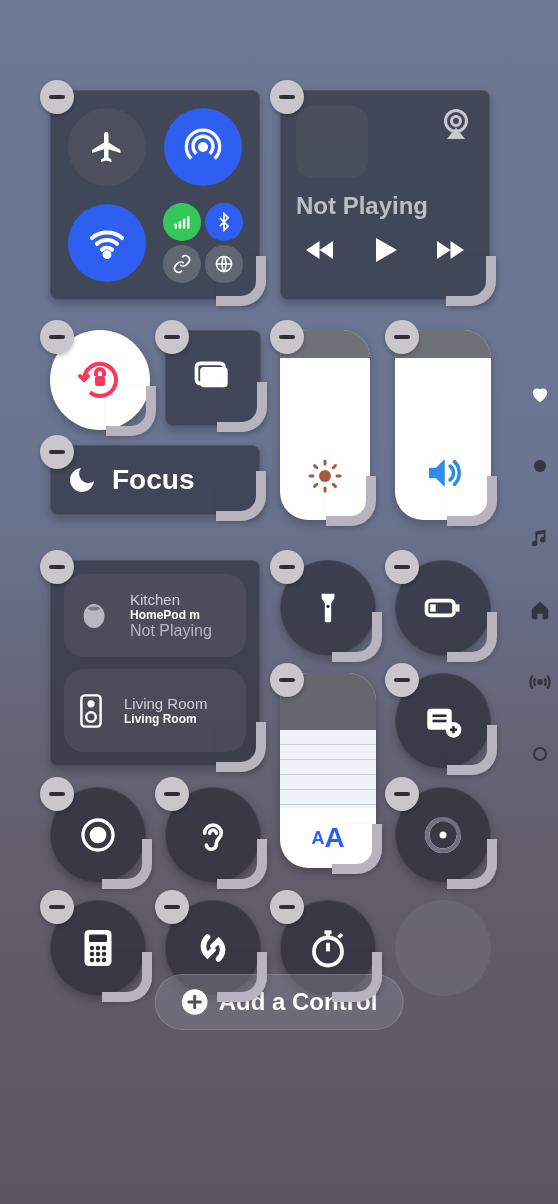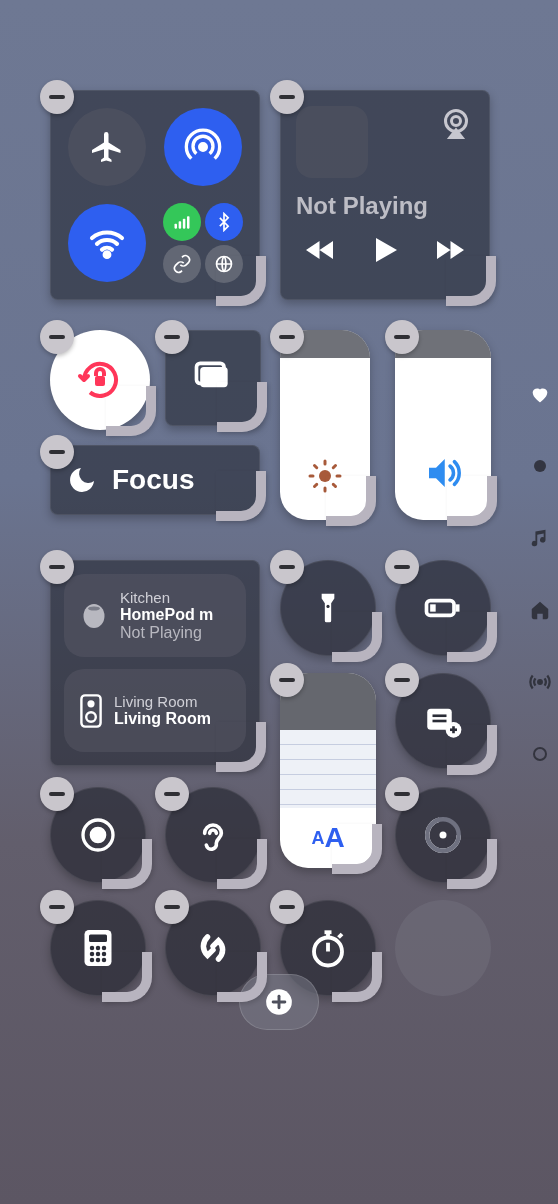--- a/index.html
+++ b/index.html
@@ -83,37 +83,37 @@
   .mirror { left:115px; top:240px; width:96px; height:96px;}
   
   .slider { background:#fff; border-radius:28px;}
   .bright { left:230px; top:240px; width:90px; height:190px;}
   .vol { left:345px; top:240px; width:96px; height:190px;}
   .slider .top-dark { position:absolute; top:0; left:0; right:0; height:28px; background:rgba(50,52,62,.7); border-radius:28px 28px 0 0;}
   
   .focus { left:0; top:355px; width:210px; height:70px; display:flex; align-items:center; padding:0 16px; gap:14px;}
   
   .home { left:0; top:470px; width:210px; height:206px; padding:14px; display:flex; flex-direction:column; gap:12px;}
-  .home .row { flex:1; border-radius:20px; background:rgba(90,92,104,.45); display:flex; align-items:center; padding:10px 12px; gap:8px;}
+  .home .row { flex:1; border-radius:20px; background:rgba(90,92,104,.45); display:flex; align-items:center; padding:10px 12px; gap:18px;}
   
   .circ { width:96px; height:96px; border-radius:50%; background:rgba(30,32,42,.6); display:flex; align-items:center; justify-content:center;}
   
   .acc-slider { left:230px; top:583px; width:96px; height:195px; background:#fff; border-radius:28px; display:flex; flex-direction:column;}
   .acc-slider .dark { flex:1; background:rgba(50,52,62,.75); border-radius:28px 28px 0 0;}
   .acc-slider .lines { height:78px; background: repeating-linear-gradient(#eef1f7, #eef1f7 14px, #c6cde0 14px, #c6cde0 15px);}
   .acc-slider .aa { height:60px; display:flex; align-items:center; justify-content:center; color:#2e5ff0; font-weight:800;}
   
   .addctrl { position:absolute; left:50%; transform:translateX(-50%); top: 974px; background:rgba(120,122,134,.55); padding:14px 26px; border-radius:40px; display:flex; align-items:center; gap:10px; font-size:24px; font-weight:700; box-shadow: inset 0 0 0 1px rgba(255,255,255,.15);}
   
   .pagedots { position:absolute; right:4px; top:380px; display:flex; flex-direction:column; gap:44px; align-items:center;}
   .pagedots .dot { width:28px; height:28px; display:flex; align-items:center; justify-content:center; color:#2d2f38; opacity:.9;}
   .pagedots .heart { color:#fff; opacity:1;}
   svg { display:block;}
   .txt-sub { color:#b8b8c0; font-size:16px;}
-  .txt-med { color:#fff; font-size:16px; font-weight:700;}
+  .txt-med { color:#fff; font-size:12px; font-weight:700;}
   .txt-small { color:#d0d0d7; font-size:15px;}
 </style>
 </head>
 <body>
 
 <div class="container">
 
   <div class="mod conn">
     <div class="remove-badge"></div>
     <div class="resize-handle"></div>
@@ -408,20 +408,21 @@
   <div style="position:absolute; left:345px; top:810px; width:96px; height:96px; border-radius:50%; background:rgba(130,132,144,.25);"></div>
 
 </div>
 
 <div class="addctrl">
   <svg width="28" height="28" viewBox="0 0 24 24" fill="#fff">
       <circle cx="12" cy="12" r="11"></circle>
       <line x1="12" y1="7" x2="12" y2="17" stroke="#4e505c" stroke-width="2.5" stroke-linecap="round"></line>
       <line x1="7" y1="12" x2="17" y2="12" stroke="#4e505c" stroke-width="2.5" stroke-linecap="round"></line>
     </svg>
+  <span>Add a Control</span>
 </div>
 
 <div class="pagedots">
   <div class="dot heart">
       <svg width="22" height="22" viewBox="0 0 24 24" fill="#fff">
         <path d="M12 21s-8-5-8-11a5 5 0 0 1 8-3 5 5 0 0 1 8 3c0 6-8 11-8 11z"></path>
       </svg>
     </div>
   <div class="dot">
       <div style="width:12px;height:12px;border-radius:50%;background:#2d2f38;"></div>

